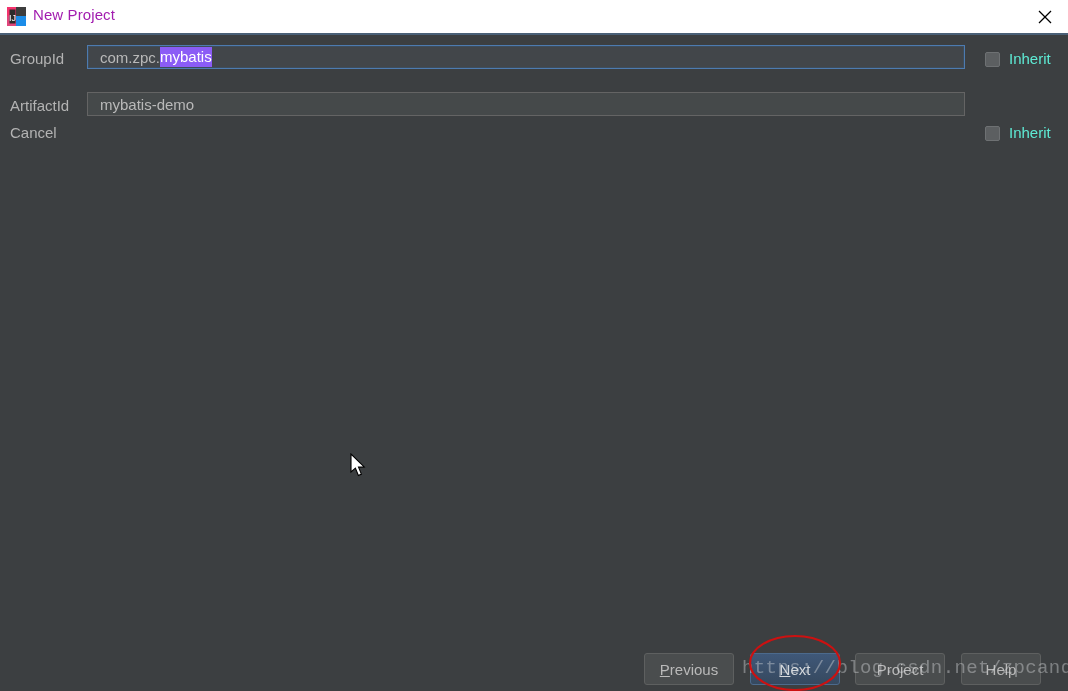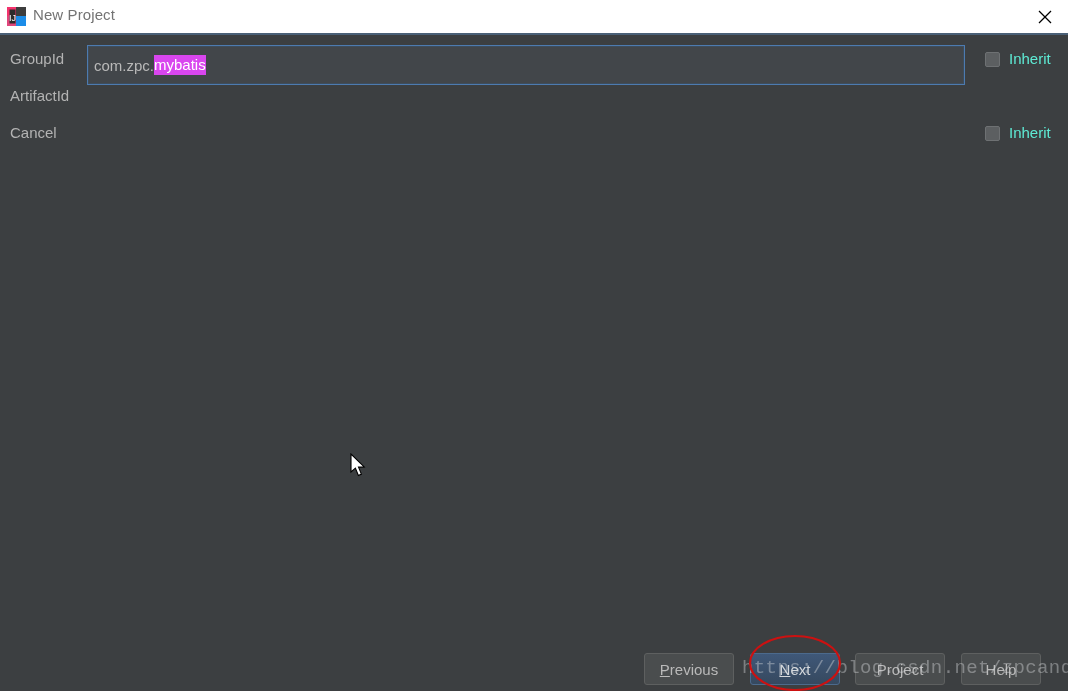--- a/index.html
+++ b/index.html
@@ -34,21 +34,21 @@
   }
   #app-icon {
     position: absolute;
     left: 7px; top: 7px;
     width: 19px; height: 27px;
   }
   #title-text {
     position: absolute;
     left: 33px; top: 6px;
     font-size: 15px;
-    color: #737373;
+    color: #a21caf;
     letter-spacing: 0.1px;
     white-space: nowrap;
     text-align: center;
   }
   #close-button {
     position: absolute;
     right: 0; top: 0;
     width: 46px; height: 33px;
     display: flex;
     align-items: center;
@@ -66,59 +66,59 @@
   }
 
   
   .form-row {
     position: absolute;
     left: 0;
     width: 1068px;
     height: 28px;
   }
   #row-group    { top: 45px; border-radius: 14px; }
-  #row-artifact { top: 82px; }
+  #row-artifact { top: 92px; }
   #row-version  { top: 119px; }
 
   .field-label {
     position: absolute;
     left: 10px;
     top: 0;
     width: 76px;
     height: 28px;
     line-height: 28px;
     font-size: 15px;
     color: #b3b3b3;
     white-space: nowrap;
   }
 
   .text-field {
     position: absolute;
     left: 87px;
     top: 0;
     width: 878px;
-    height: 40px;
+    height: 24px;
     box-sizing: border-box;
     background: #45494a;
     border: 1px solid #646464;
     display: flex;
     align-items: center;
-    padding-left: 6px;
+    padding-left: 12px;
     font-size: 15px;
     color: #b9b9b9;
     white-space: nowrap;
     overflow: hidden;
   }
   .text-field.focused {
     background: #42464a;
     border: 1px solid #4d7bb0;
     box-shadow: inset 0 0 0 1px #3e4d5c;
   }
   .sel {
-    background: #d946ef;
+    background: #8b5cf6;
     color: #ffffff;
     padding: 1px 0 2px 0;
   }
 
   .inherit-box {
     position: absolute;
     left: 983px;
     top: 5px;
     width: 19px;
     height: 19px;
@@ -245,20 +245,23 @@
 
     <div class="inherit-box">
       <span class="cb"></span>
     </div>
     <div class="inherit-label">Inherit</div>
   </div>
 
   <div class="form-row" id="row-artifact">
     <div class="field-label">ArtifactId</div>
 
+    <div class="text-field">
+      <span>mybatis-demo</span>
+    </div>
   </div>
 
   <div class="form-row" id="row-version">
     <div class="field-label">Cancel</div>
 
 
     <div class="inherit-box">
       <span class="cb"></span>
     </div>
     <div class="inherit-label">Inherit</div>

